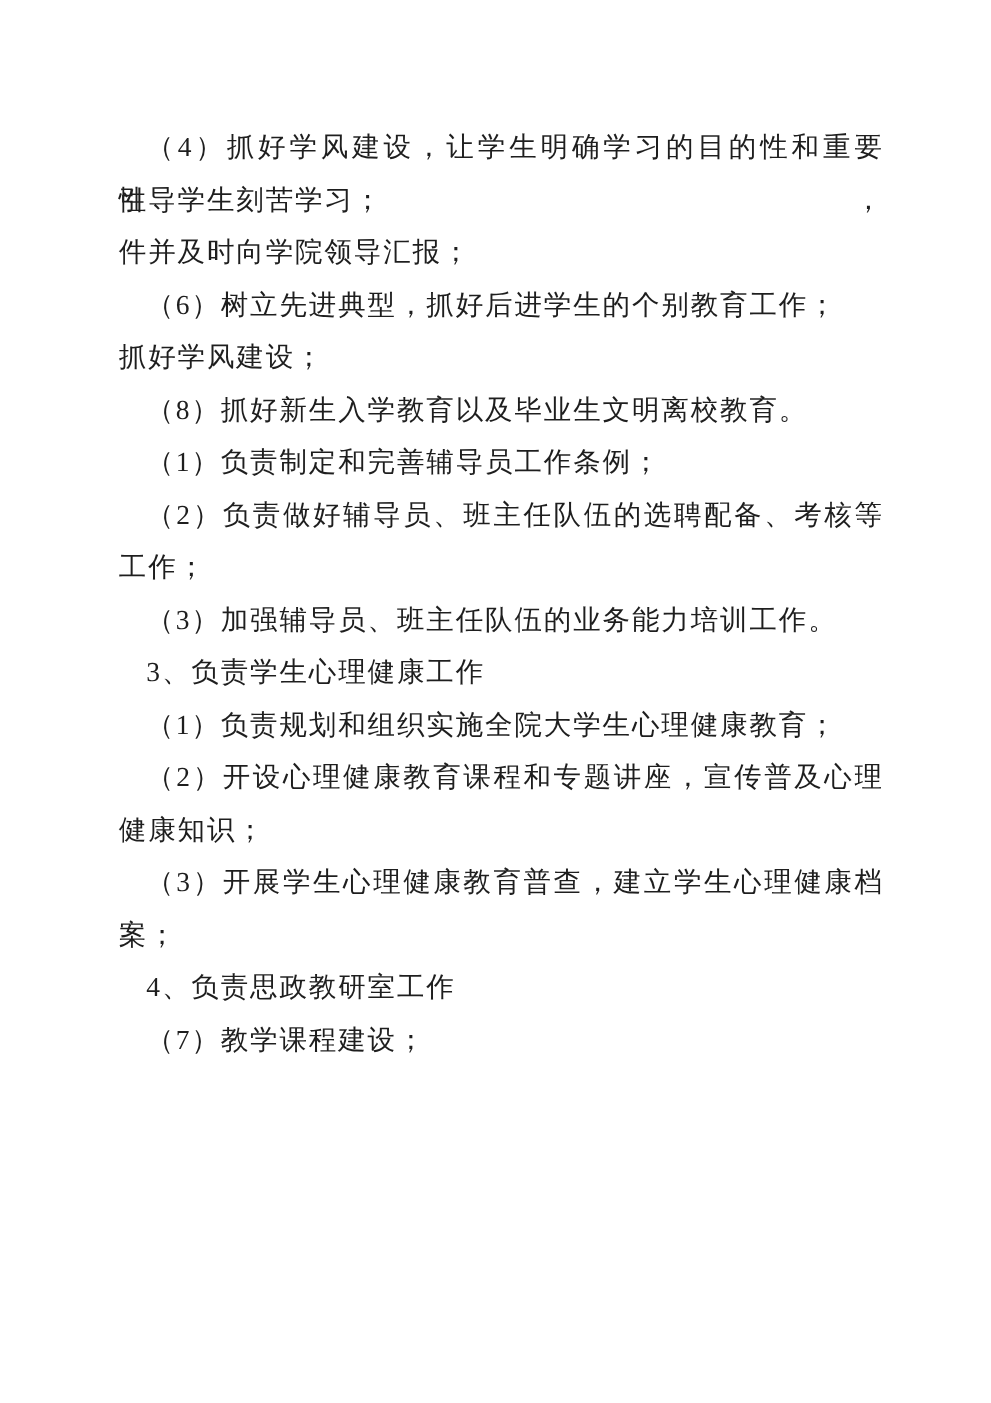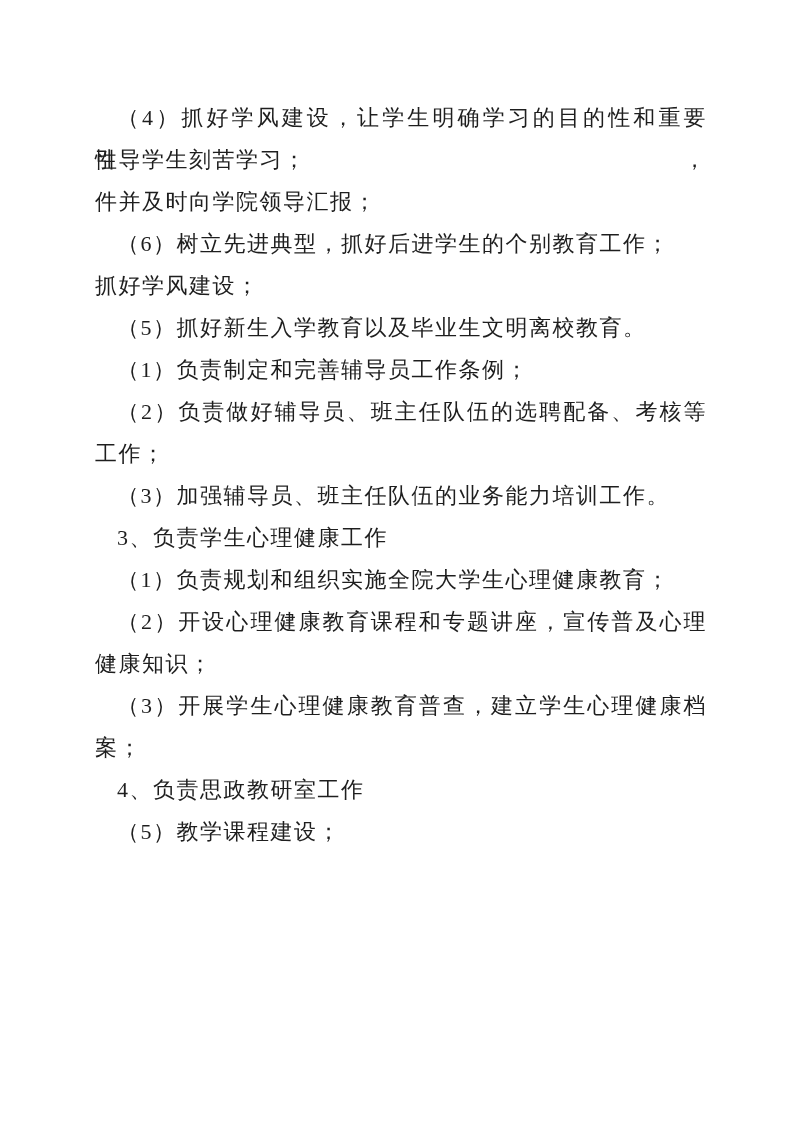--- a/index.html
+++ b/index.html
@@ -42,27 +42,27 @@
 </head>
 <body>
 
 <div class="page">
   <div class="textblock">
     <div class="line ind j">（4）抓好学风建设，让学生明确学习的目的性和重要性，</div>
     <div class="line">引导学生刻苦学习；</div>
     <div class="line">件并及时向学院领导汇报；</div>
     <div class="line ind">（6）树立先进典型，抓好后进学生的个别教育工作；</div>
     <div class="line">抓好学风建设；</div>
-    <div class="line ind">（5）抓好新生入学教育以及毕业生文明离校教育。</div>
+    <div class="line ind">（8）抓好新生入学教育以及毕业生文明离校教育。</div>
     <div class="line ind">（1）负责制定和完善辅导员工作条例；</div>
     <div class="line ind j">（2）负责做好辅导员、班主任队伍的选聘配备、考核等</div>
     <div class="line">工作；</div>
     <div class="line ind">（3）加强辅导员、班主任队伍的业务能力培训工作。</div>
     <div class="line ind">3、负责学生心理健康工作</div>
     <div class="line ind">（1）负责规划和组织实施全院大学生心理健康教育；</div>
     <div class="line ind j">（2）开设心理健康教育课程和专题讲座，宣传普及心理</div>
     <div class="line">健康知识；</div>
     <div class="line ind j">（3）开展学生心理健康教育普查，建立学生心理健康档</div>
     <div class="line">案；</div>
     <div class="line ind">4、负责思政教研室工作</div>
-    <div class="line ind">（5）教学课程建设；</div>
+    <div class="line ind">（7）教学课程建设；</div>
   </div>
 </div>
 
 </body></html>

